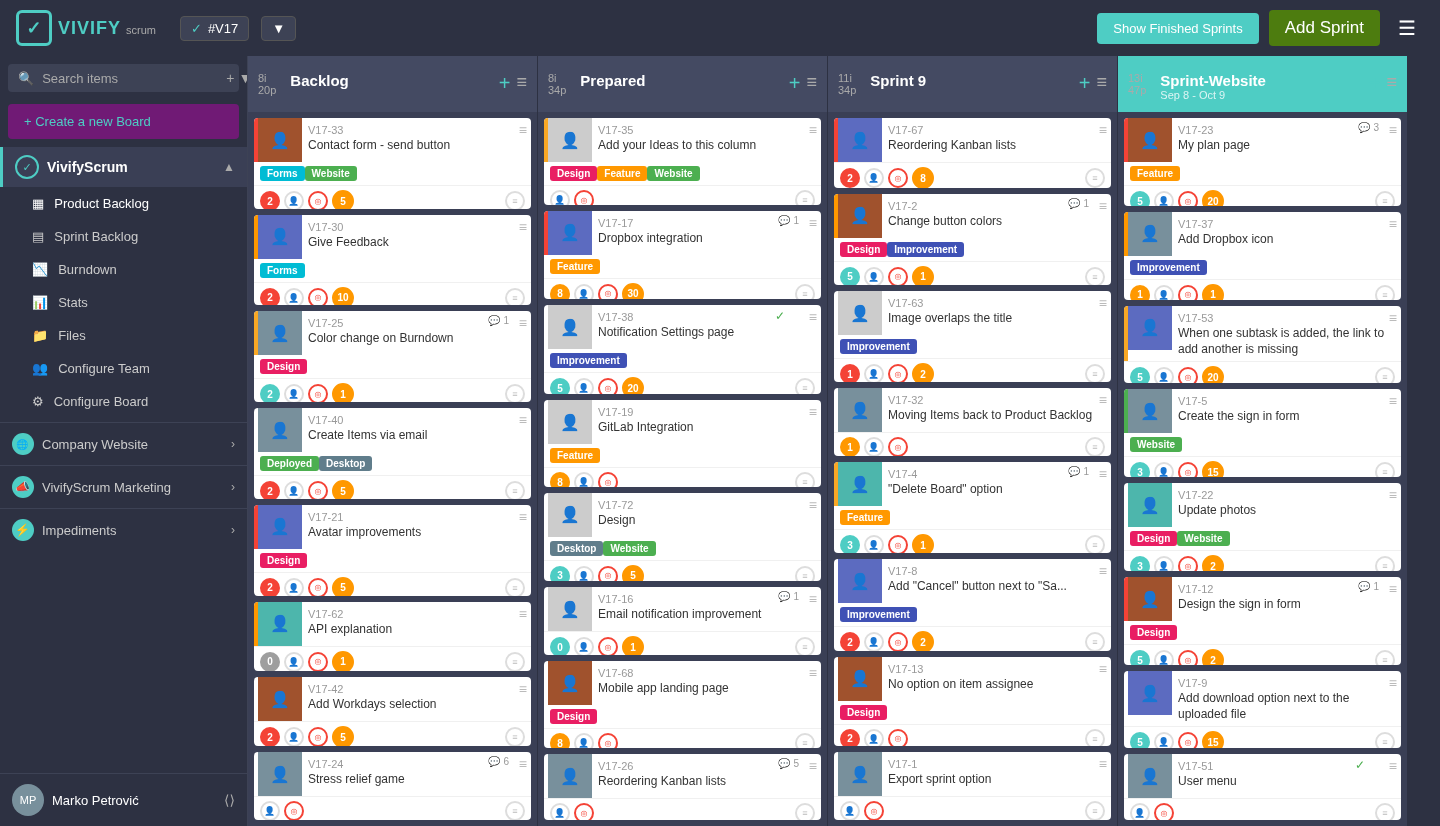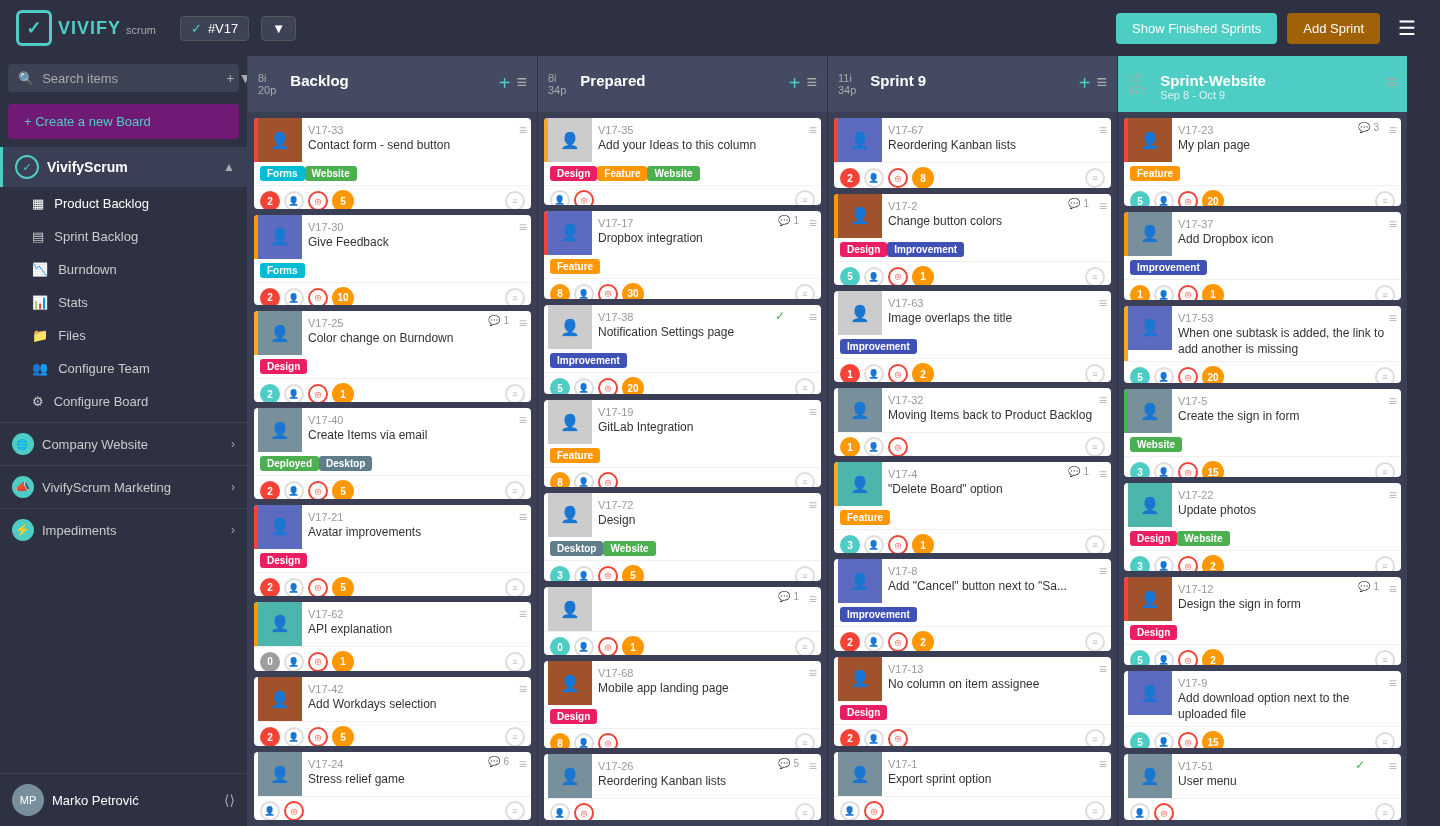--- a/index.html
+++ b/index.html
@@ -8,21 +8,21 @@
     
     .topbar { background: #2d3142; display: flex; align-items: center; padding: 0 16px; height: 56px; flex-shrink: 0; gap: 12px; }
     .logo { display: flex; align-items: center; gap: 6px; font-size: 18px; font-weight: bold; color: #fff; margin-right: 12px; }
     .logo-check { width: 36px; height: 36px; border: 3px solid #4ecdc4; border-radius: 6px; display: flex; align-items: center; justify-content: center; color: #4ecdc4; font-size: 18px; }
     .logo-text { color: #4ecdc4; font-weight: 900; letter-spacing: 1px; }
     .logo-scrum { color: #aaa; font-size: 11px; font-weight: normal; text-align: center; }
     .sprint-badge { background: #3d4255; border: 1px solid #555; border-radius: 4px; padding: 4px 10px; font-size: 13px; color: #fff; display: flex; align-items: center; gap: 6px; }
     .filter-btn { background: #3d4255; border: 1px solid #555; border-radius: 4px; padding: 4px 10px; font-size: 13px; color: #fff; display: flex; align-items: center; gap: 4px; cursor: pointer; }
     .topbar-right { margin-left: auto; display: flex; align-items: center; gap: 10px; }
     .show-finished-btn { background: #4ecdc4; color: #fff; border: none; border-radius: 4px; padding: 8px 16px; font-size: 13px; cursor: pointer; }
-    .add-sprint-btn { background: #a16207; color: #fff; border: none; border-radius: 4px; padding: 8px 16px; font-size: 13px; cursor: pointer; text-align: center; }
+    .add-sprint-btn { background: #4d7c0f; color: #fff; border: none; border-radius: 4px; padding: 8px 16px; font-size: 17px; cursor: pointer; text-align: center; }
     .hamburger-btn { background: none; border: none; color: #fff; font-size: 20px; cursor: pointer; padding: 4px 8px; }
 
     
     .main { display: flex; flex: 1; overflow: hidden; }
 
     
     .sidebar { width: 248px; background: #2d3142; flex-shrink: 0; display: flex; flex-direction: column; overflow-y: auto; border-right: 1px solid #3d4255; }
     .search-box { display: flex; align-items: center; background: #3d4255; margin: 8px; border-radius: 4px; padding: 6px 10px; gap: 8px; }
     .search-box input { background: none; border: none; color: #fff; font-size: 13px; outline: none; flex: 1; }
     .search-box input::placeholder { color: #aaa; }
@@ -547,20 +547,24 @@
         <span class="footer-list">≡</span>
       </div>
     </div>
     <div class="card" style="position:relative;">
       <span class="card-comments">💬 1</span>
 
       <span class="card-options">≡</span>
       <div class="card-top">
         <div class="col-left-bar bar-empty"></div>
         <div class="card-avatar" style="background:#ccc;display:flex;align-items:center;justify-content:center;font-size:16px;color:#fff;">👤</div>
+        <div class="card-content">
+          <div class="card-id">V17-16</div>
+          <div class="card-title">Email notification improvement</div>
+        </div>
       </div>
 
       <div class="card-footer">
         <span class="footer-num num-teal">0</span>
         <span class="footer-icon">👤</span>
         <span class="footer-target">◎</span>
         <span class="footer-sp">1</span>
         <span class="footer-spacer"></span>
         <span class="footer-list">≡</span>
       </div>
@@ -764,21 +768,21 @@
       </div>
     </div>
     <div class="card" style="position:relative;">
 
       <span class="card-options">≡</span>
       <div class="card-top">
         <div class="col-left-bar bar-empty"></div>
         <div class="card-avatar" style="background:#a0522d;display:flex;align-items:center;justify-content:center;font-size:16px;color:#fff;">👤</div>
         <div class="card-content">
           <div class="card-id">V17-13</div>
-          <div class="card-title">No column on item assignee</div>
+          <div class="card-title">No option on item assignee</div>
         </div>
       </div>
       <div class="card-badges">
                 <span class="badge badge-design">Design</span>
               </div>
       <div class="card-footer">
         <span class="footer-num num-red">2</span>
         <span class="footer-icon">👤</span>
         <span class="footer-target">◎</span>
 

